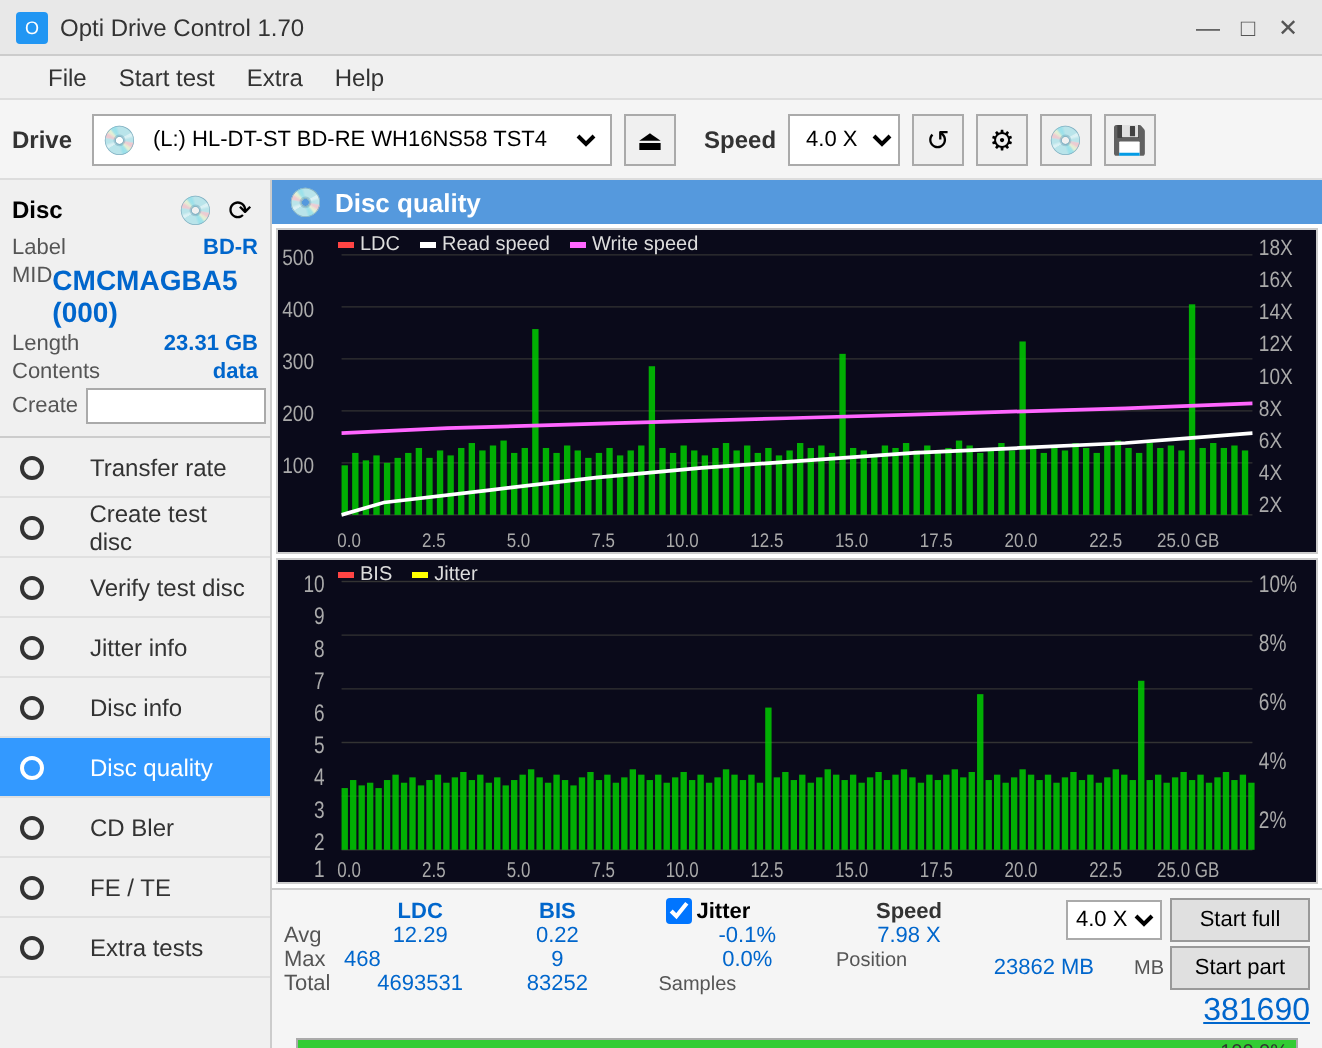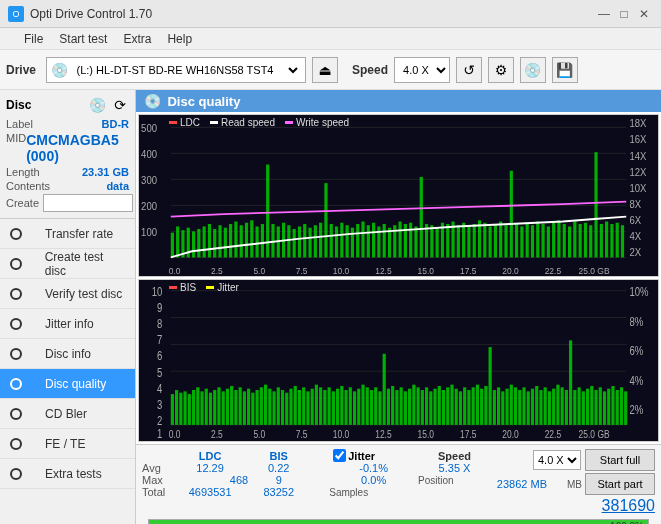--- a/index.html
+++ b/index.html
@@ -549,25 +549,25 @@
               <th style="color:#333;font-weight:bold;padding:0 4px;">Speed</th>
             </tr>
           </thead>
           <tbody>
             <tr>
               <td style="color:#555;">Avg</td>
               <td style="color:#0066cc;text-align:center;">12.29</td>
               <td style="color:#0066cc;text-align:center;">0.22</td>
               <td></td>
               <td style="color:#0066cc;text-align:center;">-0.1%</td>
-              <td style="color:#0066cc;text-align:center;">5.35 X</td>
+              <td style="color:#0066cc;text-align:center;">7.98 X</td>
             </tr>
             <tr>
               <td style="color:#555;margin-top:28px;">Max</td>
-              <td style="color:#0066cc;text-align:right;">468</td>
+              <td style="color:#0066cc;text-align:left;">468</td>
               <td style="color:#0066cc;text-align:center;">9</td>
               <td></td>
               <td style="color:#0066cc;text-align:center;">0.0%</td>
               <td style="color:#555;font-size:10px;">Position</td>
             </tr>
             <tr>
               <td style="color:#555;">Total</td>
               <td style="color:#0066cc;text-align:center;">4693531</td>
               <td style="color:#0066cc;text-align:center;">83252</td>
               <td></td>

